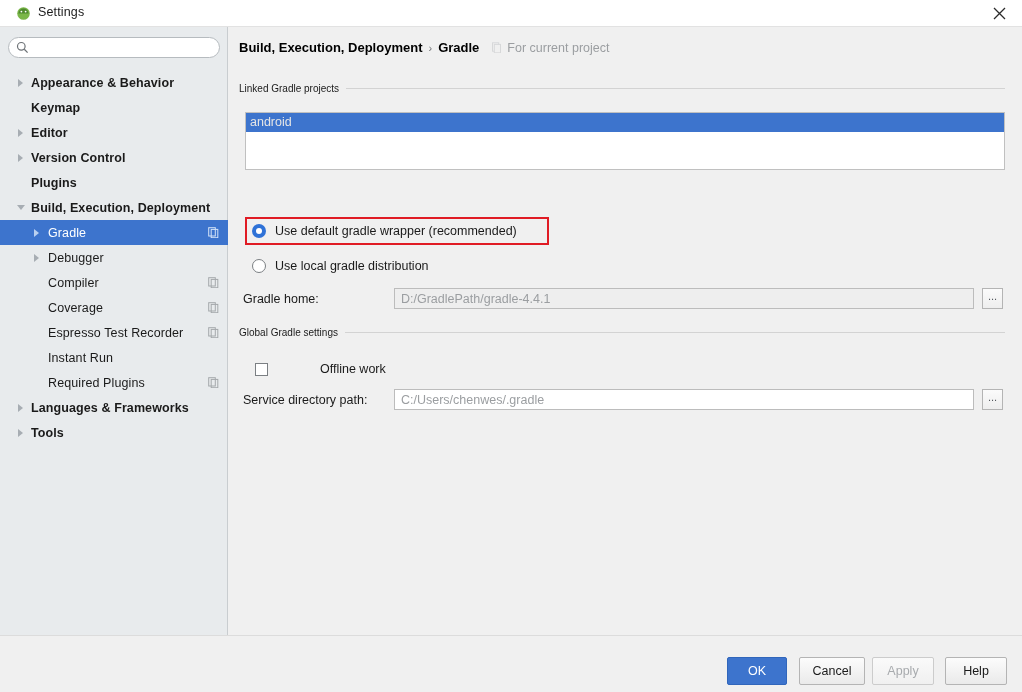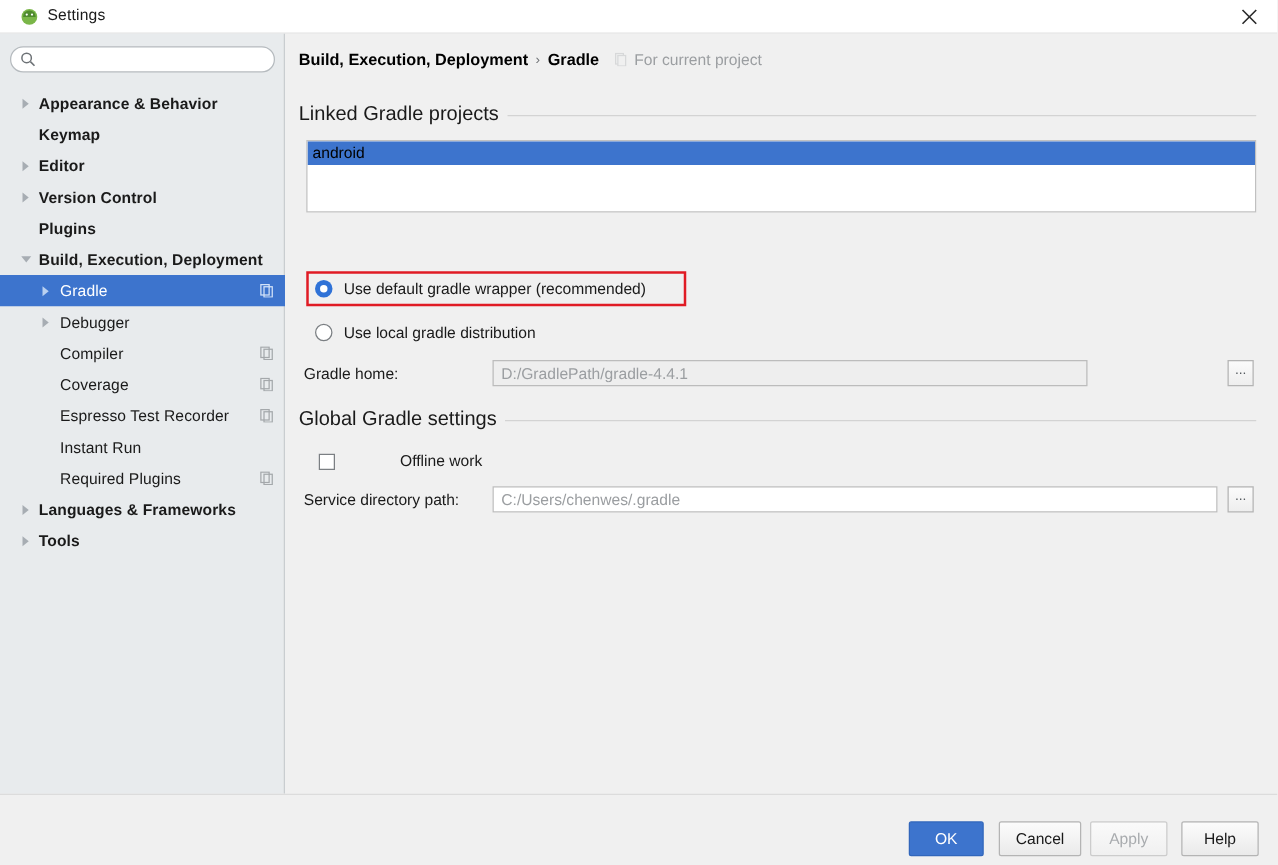--- a/index.html
+++ b/index.html
@@ -188,21 +188,21 @@
   }
 
   
   .group {
     position: absolute;
     display: flex;
     align-items: center;
     white-space: nowrap;
   }
   .group-label {
-    font-size: 16px;
+    font-size: 10px;
     color: #1a1a1a;
     padding-right: 7px;
   }
   .group-line {
     height: 1px;
     background: #d3d3d3;
     flex: 1;
   }
 
   
@@ -218,21 +218,21 @@
   .list-item {
     height: 19px;
     line-height: 19px;
     padding-left: 4px;
     font-size: 12.5px;
     color: #1a1a1a;
     cursor: default;
   }
   .list-item.selected {
     background: #3d74cd;
-    color: #000000;
+    color: #e5e5e5;
   }
 
   
   .radio-row {
     position: absolute;
     display: flex;
     align-items: center;
     cursor: default;
     white-space: nowrap;
   }
@@ -525,21 +525,21 @@
       <span class="radio checked"></span>
       <span class="radio-label">Use default gradle wrapper (recommended)</span>
     </div>
 
     <div class="radio-row" style="left:23px; top:232px;">
       <span class="radio"></span>
       <span class="radio-label">Use local gradle distribution</span>
     </div>
 
     <span class="field-label" style="left:14px; top:265px;">Gradle home:</span>
-    <input class="textfield" style="left: 165px; top: 261px; width: 476px;" type="text" readonly="" value="D:/GradlePath/gradle-4.4.1">
+    <input class="textfield" style="left: 165px; top: 261px; width: 580px;" type="text" readonly="" value="D:/GradlePath/gradle-4.4.1">
     <div class="browse-btn" style="left:753px; top:261px;">...</div>
 
     <div class="group" style="left:10px; top:300px; width:766px;">
       <span class="group-label">Global Gradle settings</span>
       <span class="group-line"></span>
     </div>
 
     <div class="check-row" style="left:26px; top:335px;gap:43px;">
       <span class="checkbox"></span>
       <span class="check-label">Offline work</span>

